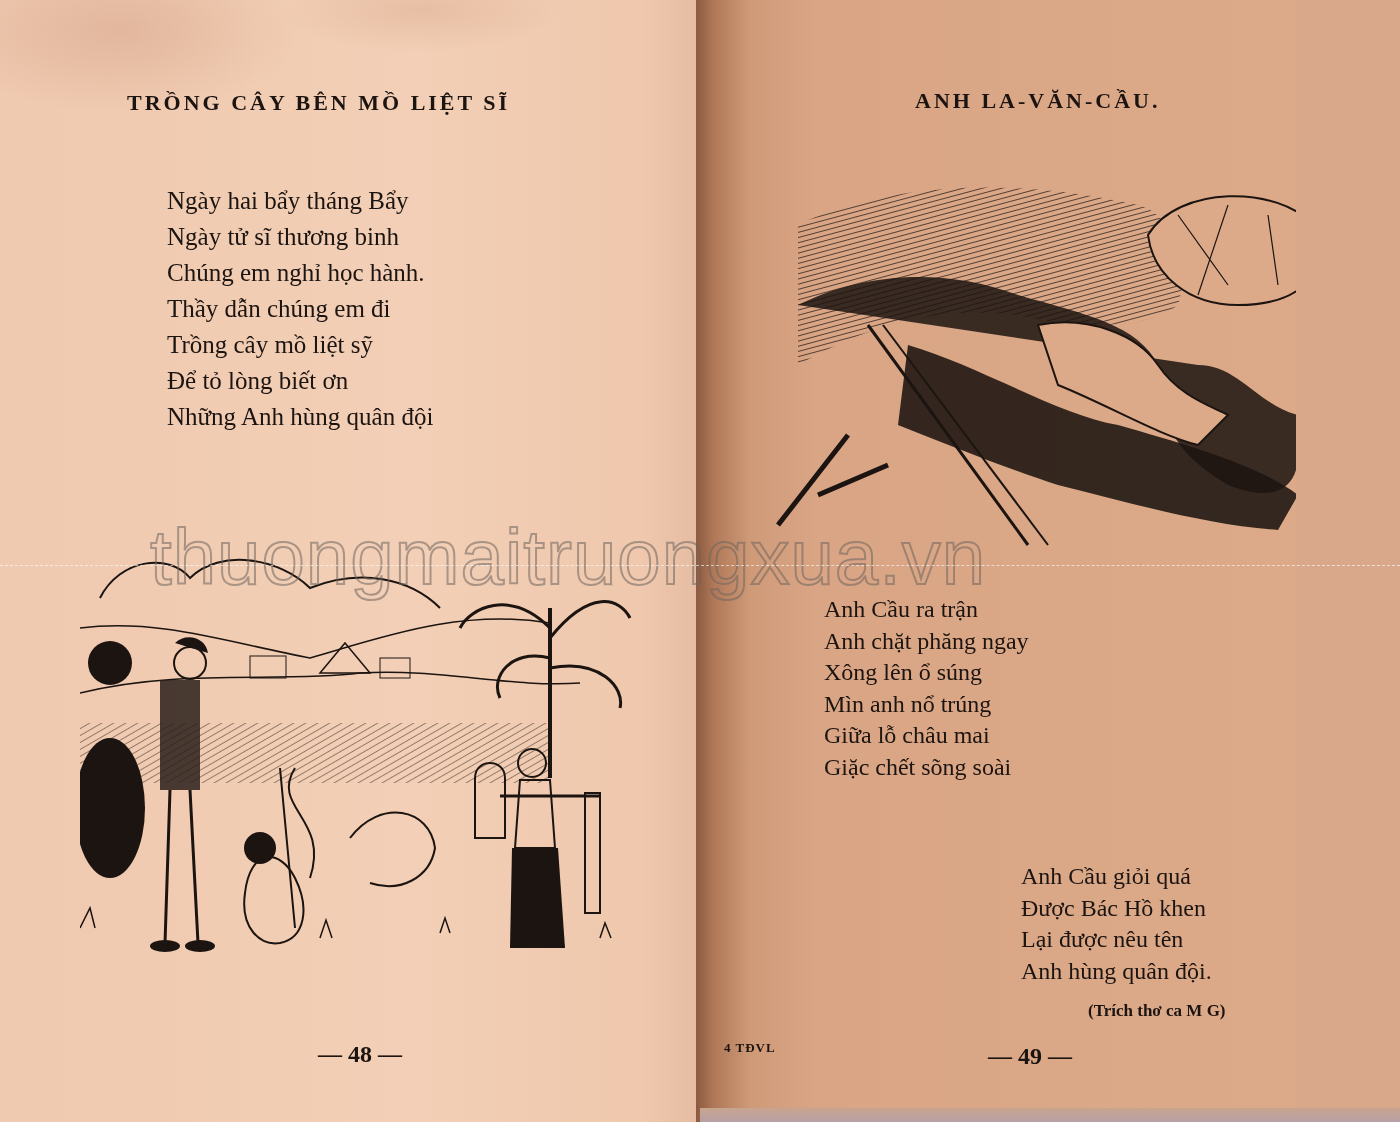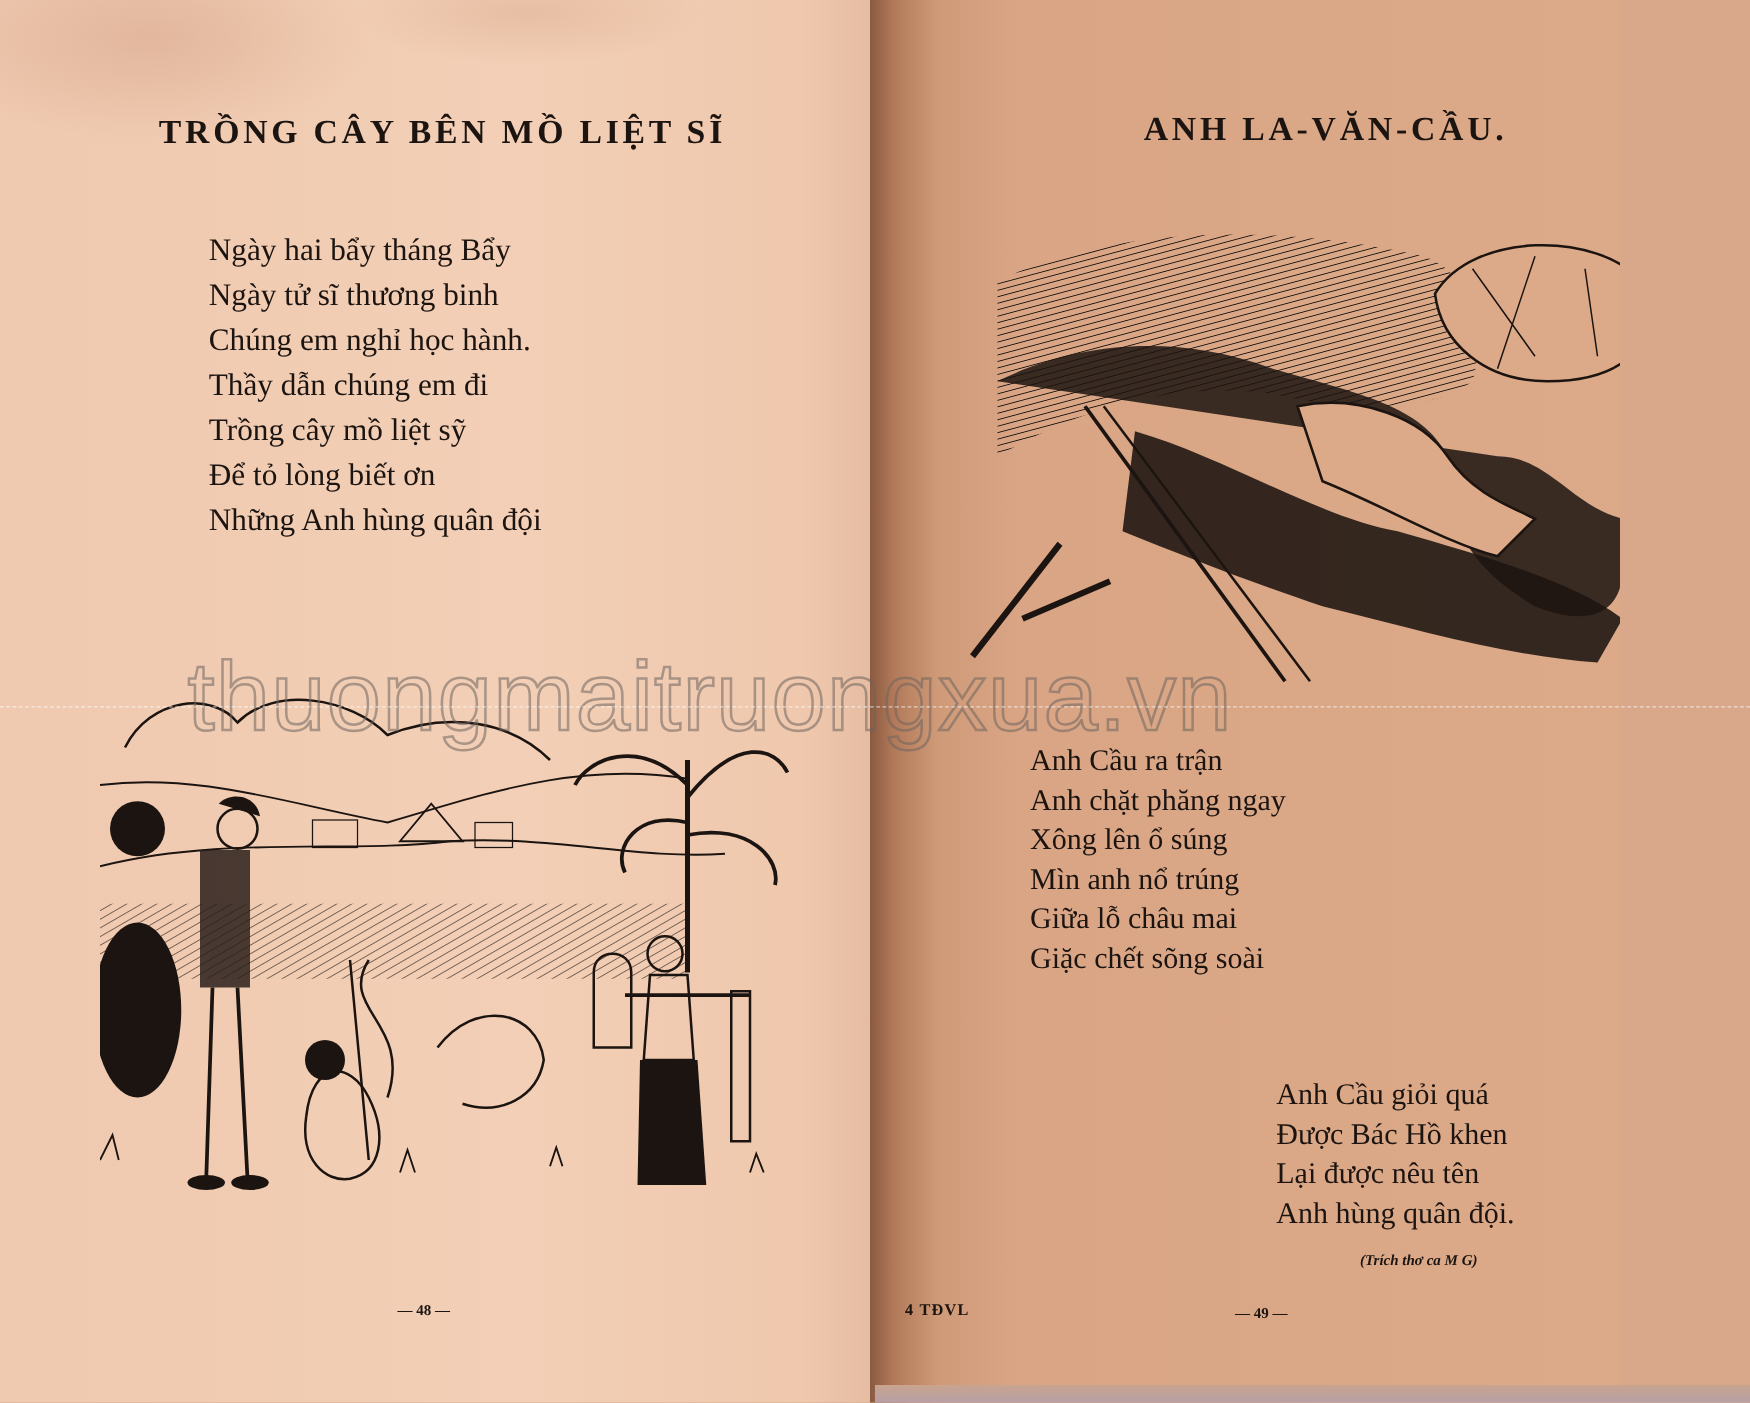--- a/index.html
+++ b/index.html
@@ -19,33 +19,33 @@
       linear-gradient(90deg, #efc9b0 0%, #f2cfb6 60%, #efc8ad 92%, #e6bda3 100%);
   }
   .page-right {
     width: 600px;
     background:
       radial-gradient(ellipse 300px 260px at 1100px 700px, rgba(196,125,90,0.25), transparent 70%),
       linear-gradient(90deg, #8a5a40 0%, #b07858 3%, #cf9a78 9%, #d9a585 20%, #dcaa89 100%);
   }
   .title {
     position: absolute; font-weight: bold; letter-spacing: 3px;
-    font-size: 27px; white-space: nowrap;
+    font-size: 22px; white-space: nowrap;
   }
   .title-left { left: 127px; top: 90px; }
   .title-right { left: 915px; top: 88px; transform: translateX(-696px); }
   .poem { position: absolute; font-size: 25px; line-height: 36px; white-space: nowrap; }
   .poem-left { left: 167px; top: 183px; }
   .poem-right { left: 128px; top: 594px; font-size: 24px; line-height: 31.5px; }
   .poem-right-2 { left: 325px; top: 861px; font-size: 24px; line-height: 31.5px; }
   .citation {
-    position: absolute; left: 392px; top: 1001px; font-size: 12px;
-    font-style: italic; font-weight: bold; white-space: nowrap;
+    position: absolute; left: 392px; top: 1001px; font-size: 17px;
+    font-weight: bold; white-space: nowrap;
   }
-  .page-num { position: absolute; font-size: 12px; font-weight: bold; white-space: nowrap; }
+  .page-num { position: absolute; font-size: 24px; font-weight: bold; white-space: nowrap; }
   .page-num-left { left: 318px; top: 1041px; }
   .page-num-right { left: 292px; top: 1043px; }
   .signature {
     position: absolute; left: 28px; top: 1040px; font-size: 13px;
     font-weight: bold; letter-spacing: 1px; white-space: nowrap;
   }
   .illus { position: absolute; }
   .illus-left { left: 80px; top: 548px; width: 555px; height: 410px; }
   .illus-right { left: 62px; top: 165px; width: 560px; height: 395px; }
   .watermark {

